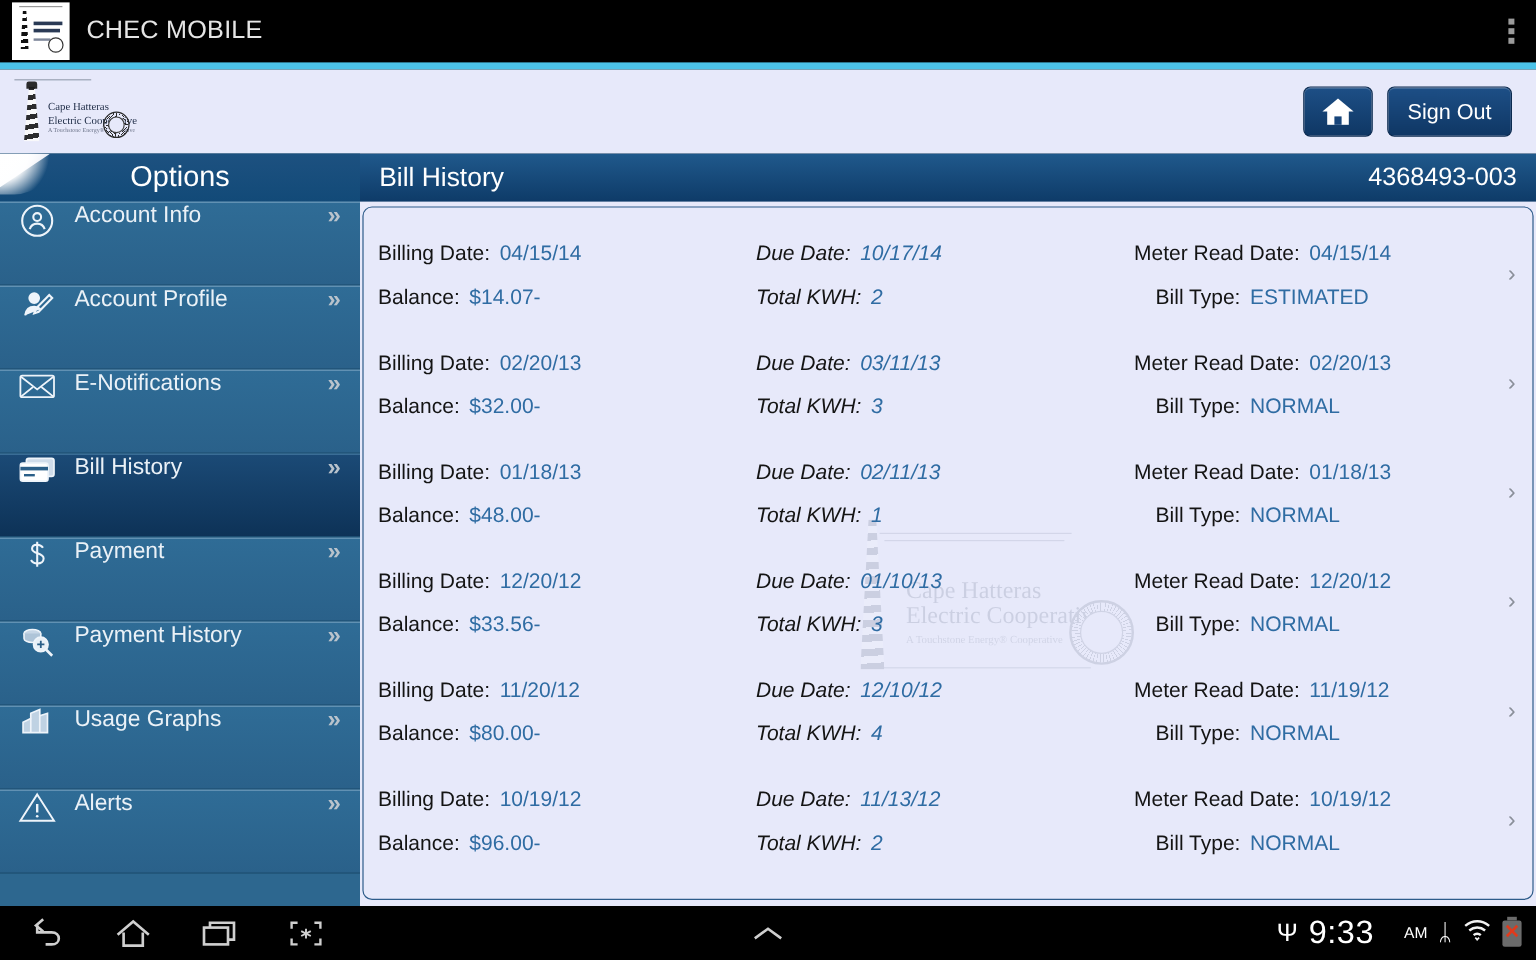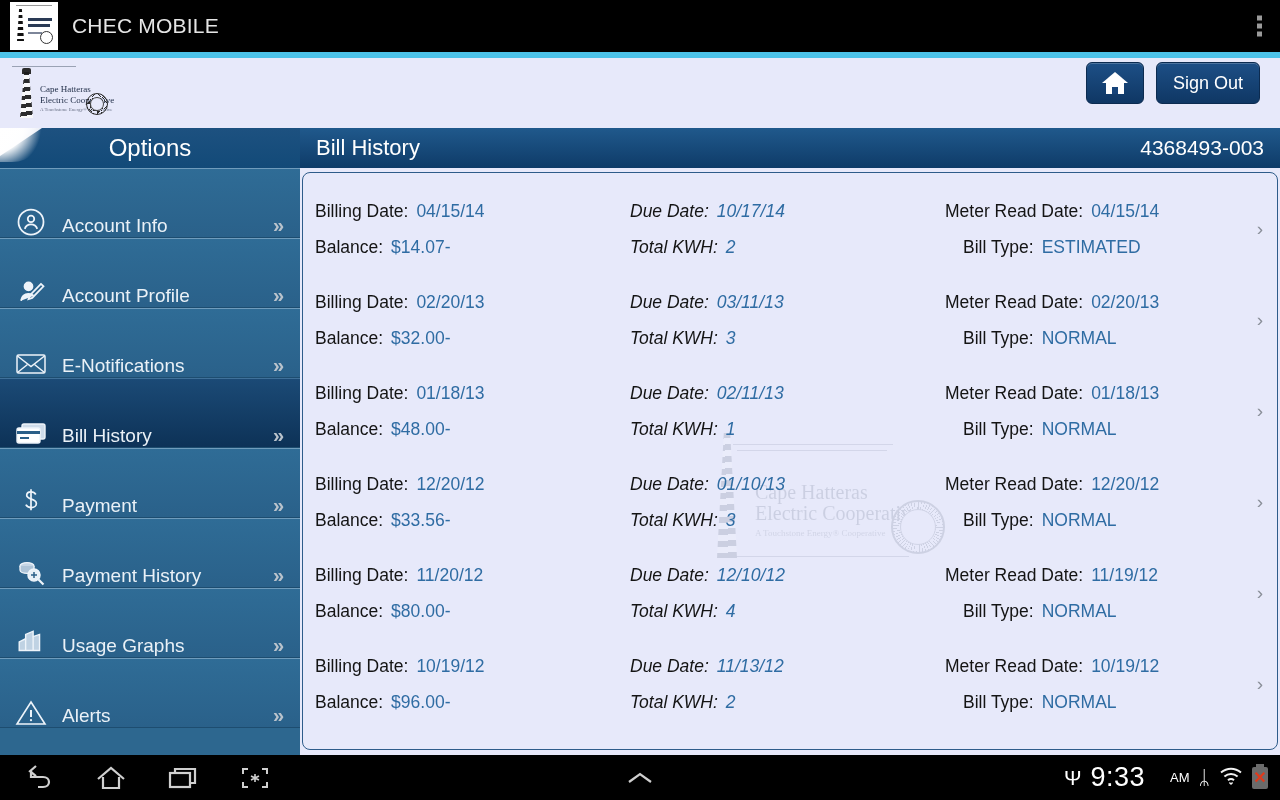--- a/index.html
+++ b/index.html
@@ -67,21 +67,21 @@
   .co-logo .topline { position:absolute; left:4px; top:2px; width:64px; height:1px; background:#9aa2b4;}
   .co-logo .seal2 {
     position:absolute; left:78px; top:29px; width:22px; height:22px;
     border:1.5px solid #2a2a2a; border-radius:50%;
     background: repeating-conic-gradient(#2a2a2a 0 2deg, transparent 2deg 8deg);
   }
   .co-logo .seal2::after{
     content:""; position:absolute; left:3px; top:3px; right:3px; bottom:3px;
     border-radius:50%; background:#e7e9fa; border:1px solid #444;
   }
-  .hdr-btns { position: absolute; right: 20px; top: 4px; display: flex; gap: 12px; align-items: flex-start; }
+  .hdr-btns { position: absolute; right: 20px; top: 14px; display: flex; gap: 12px; align-items: flex-start; }
   .btn {
     background: linear-gradient(#1d4f86,#0f3764);
     border: 1px solid #0c2b50; border-radius: 6px;
     color: #fff; font-size: 18px; height: 42px;
     display: flex; align-items: center; justify-content: center;
     cursor: pointer; box-shadow: inset 0 1px 0 rgba(255,255,255,.22);
   }
   .btn-home { width: 58px; }
   .btn-signout { padding: 0 16px; }
   .home-glyph { position: relative; width: 26px; height: 22px; }
@@ -112,21 +112,21 @@
     background: linear-gradient(135deg,#ffffff 0%,#f2f4fb 45%,#c9d2e0 100%);
     clip-path: polygon(0 0, 100% 0, 0 100%);
   }
   .curl2 {
     position:absolute; left:0; top:0; width:46px; height:34px;
     border-bottom-right-radius: 46px;
     background: radial-gradient(circle at 0 0, rgba(255,255,255,.95) 40%, rgba(255,255,255,0) 72%);
   }
   .menu { padding: 0; }
   .menu-item {
-    position: relative; height: 70px; display: flex; align-items: flex-end;
+    position: relative; height: 70px; display: flex; align-items: flex-start;
     background: linear-gradient(#2f6c96,#2a618a);
     border-top: 1px solid #6f9cbc; border-bottom: 1px solid #1d4d70;
     cursor: pointer;
   }
   .menu-item.selected { background: linear-gradient(#1b4a76,#0d3257); border-top-color:#3f7099; }
   .menu-item .mi-icon {
     width: 62px; display: flex; align-items: center; justify-content: center;
     color: #eef4fa;
   }
   .menu-item .mi-label { color: #eaf1f7; font-size: 19px; }

